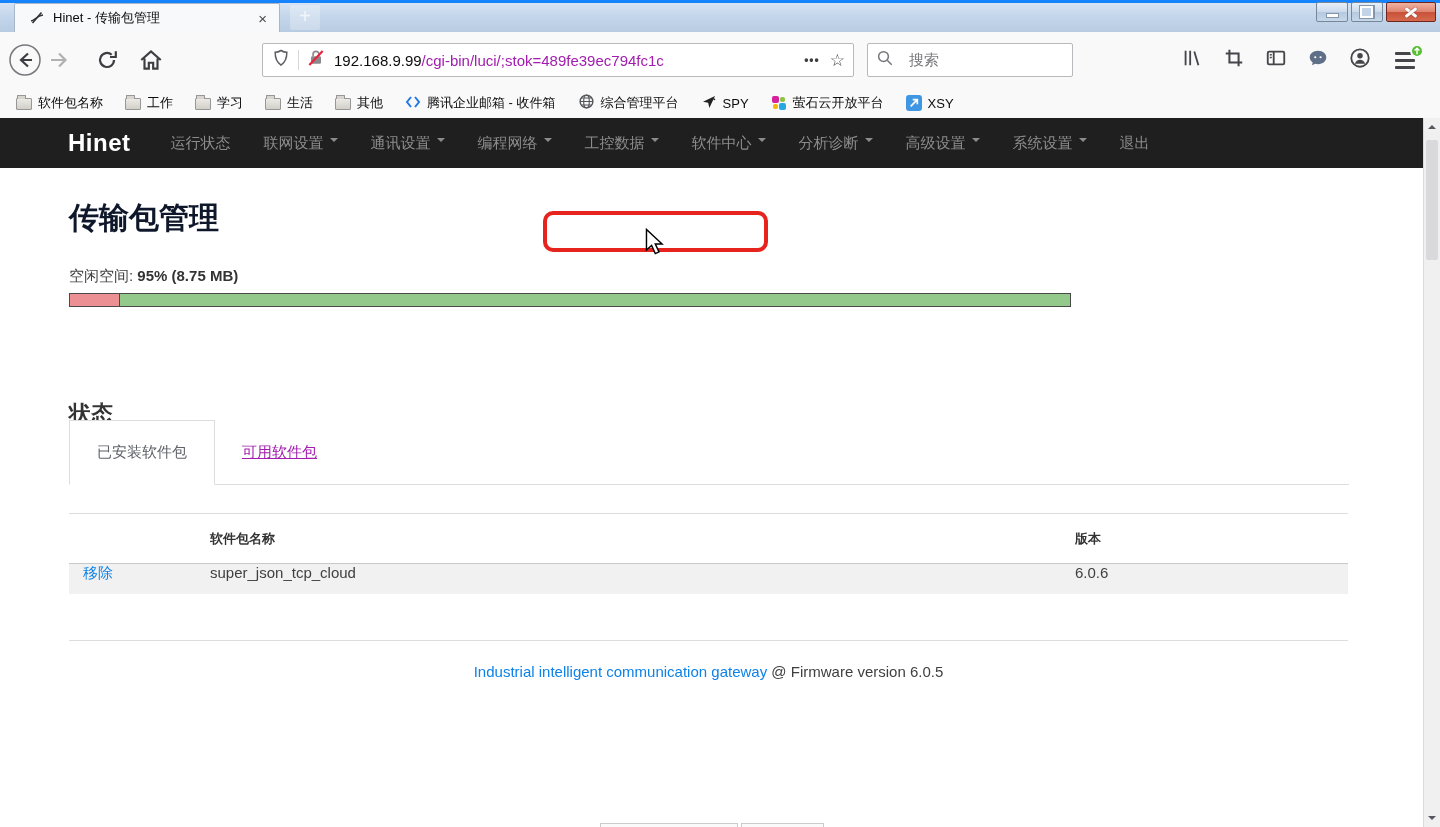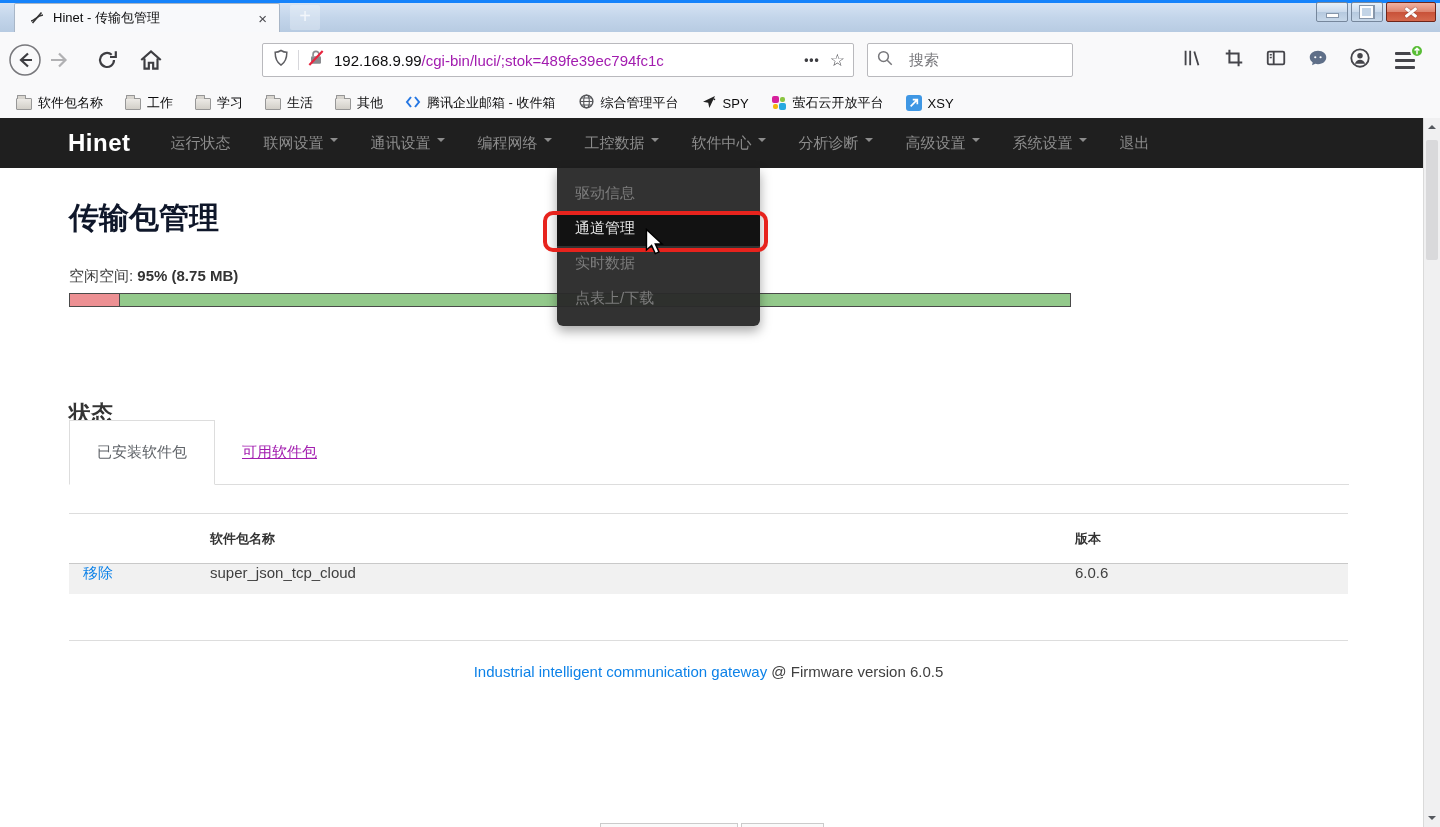--- a/index.html
+++ b/index.html
@@ -365,26 +365,20 @@
           <span class="col-v">6.0.6</span>
         </div>
       </div>
       <div class="hr2"></div>
       <div class="footer">
         <a class="link-blue">Industrial intelligent communication gateway</a><span> @ Firmware version 6.0.5</span>
       </div>
     </div>
   </div>
 
-  <div class="dropdown">
-    <div class="dd-item">驱动信息</div>
-    <div class="dd-item active">通道管理</div>
-    <div class="dd-item">实时数据</div>
-    <div class="dd-item">点表上/下载</div>
-  </div>
 
   <div class="annotation-rect"></div>
 
   <svg class="cursor-svg" width="22" height="27" viewBox="0 0 14 19">
     <path d="M1 1 L1 15.5 L4.6 12.3 L7.2 18 L9.8 16.8 L7.2 11.2 L12 11.2 Z" fill="#fff" stroke="#000" stroke-width="1"></path>
   </svg>
 
   <div class="scrollbar">
     <span class="sb-arrow sb-up"></span>
     <span class="sb-thumb"></span>

